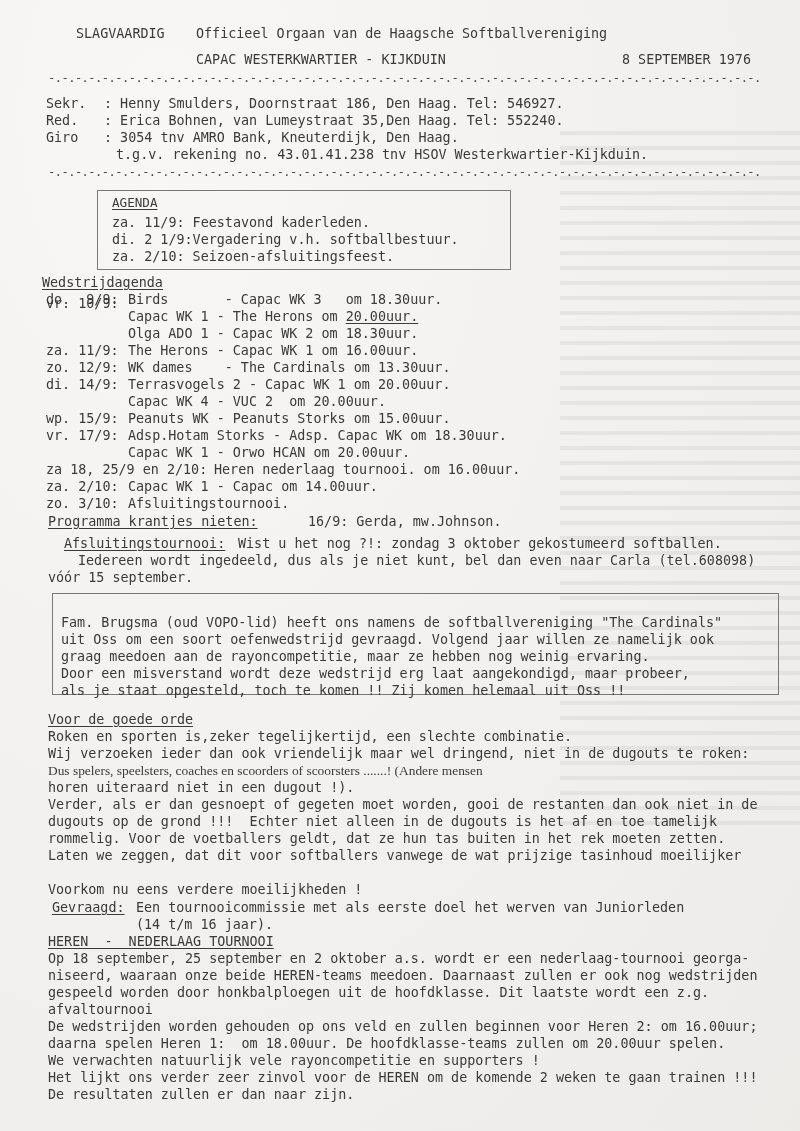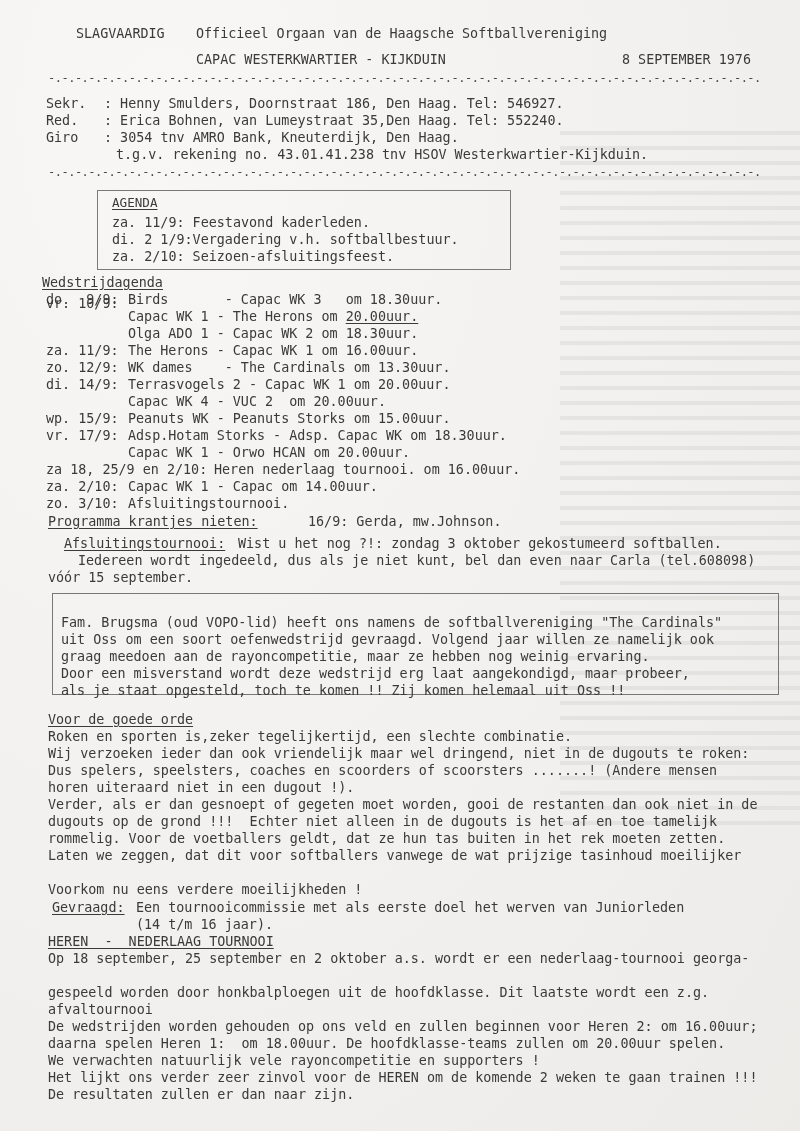--- a/index.html
+++ b/index.html
@@ -106,34 +106,35 @@
     <div class="ln" style="left:8px;top:21px;">Fam. Brugsma (oud VOPO-lid) heeft ons namens de softballvereniging "The Cardinals"</div>
     <div class="ln" style="left:8px;top:38px;">uit Oss om een soort oefenwedstrijd gevraagd. Volgend jaar willen ze namelijk ook</div>
     <div class="ln" style="left:8px;top:55px;">graag meedoen aan de rayoncompetitie, maar ze hebben nog weinig ervaring.</div>
     <div class="ln" style="left:8px;top:72px;">Door een misverstand wordt deze wedstrijd erg laat aangekondigd, maar probeer,</div>
     <div class="ln" style="left:8px;top:89px;">als je staat opgesteld, toch te komen !! Zij komen helemaal uit Oss !!</div>
   </div>
 
   <div class="ln u" style="left:48px;top:712px;">Voor de goede orde</div>
   <div class="ln" style="left:48px;top:729px;">Roken en sporten is,zeker tegelijkertijd, een slechte combinatie.</div>
   <div class="ln" style="left:48px;top:746px;">Wij verzoeken ieder dan ook vriendelijk maar wel dringend, niet in de dugouts te roken:</div>
-  <div class="ln" style="left:48px;top:763px;">Dus spelers, speelsters, coaches en scoorders of scoorsters .......! (Andere mensen</div>
+  <div class="ln" style="left:48px;top:763px;font-family:Liberation Serif, serif;">Dus spelers, speelsters, coaches en scoorders of scoorsters .......! (Andere mensen</div>
   <div class="ln" style="left:48px;top:780px;">horen uiteraard niet in een dugout !).</div>
   <div class="ln" style="left:48px;top:797px;">Verder, als er dan gesnoept of gegeten moet worden, gooi de restanten dan ook niet in de</div>
   <div class="ln" style="left:48px;top:814px;">dugouts op de grond !!!  Echter niet alleen in de dugouts is het af en toe tamelijk</div>
   <div class="ln" style="left:48px;top:831px;">rommelig. Voor de voetballers geldt, dat ze hun tas buiten in het rek moeten zetten.</div>
   <div class="ln" style="left:48px;top:848px;">Laten we zeggen, dat dit voor softballers vanwege de wat prijzige tasinhoud moeilijker</div>
   <div class="ln" style="left:48px;top:882px;">Voorkom nu eens verdere moeilijkheden !</div>
 
   <div class="ln u" style="left:52px;top:900px;">Gevraagd:</div>
   <div class="ln" style="left:136px;top:900px;">Een tournooicommissie met als eerste doel het werven van Juniorleden</div>
   <div class="ln" style="left:136px;top:917px;">(14 t/m 16 jaar).</div>
 
   <div class="ln u" style="left:48px;top:934px;">HEREN  -  NEDERLAAG TOURNOOI</div>
   <div class="ln" style="left:48px;top:951px;">Op 18 september, 25 september en 2 oktober a.s. wordt er een nederlaag-tournooi georga-</div>
+  <div class="ln" style="left:48px;top:968px;">niseerd, waaraan onze beide HEREN-teams meedoen. Daarnaast zullen er ook nog wedstrijden</div>
   <div class="ln" style="left:48px;top:985px;">gespeeld worden door honkbalploegen uit de hoofdklasse. Dit laatste wordt een z.g.</div>
   <div class="ln" style="left:48px;top:1002px;">afvaltournooi</div>
   <div class="ln" style="left:48px;top:1019px;">De wedstrijden worden gehouden op ons veld en zullen beginnen voor Heren 2: om 16.00uur;</div>
   <div class="ln" style="left:48px;top:1036px;">daarna spelen Heren 1:  om 18.00uur. De hoofdklasse-teams zullen om 20.00uur spelen.</div>
   <div class="ln" style="left:48px;top:1053px;">We verwachten natuurlijk vele rayoncompetitie en supporters !</div>
   <div class="ln" style="left:48px;top:1070px;">Het lijkt ons verder zeer zinvol voor de HEREN om de komende 2 weken te gaan trainen !!!</div>
   <div class="ln" style="left:48px;top:1087px;">De resultaten zullen er dan naar zijn.</div>
 
 </div>
 

